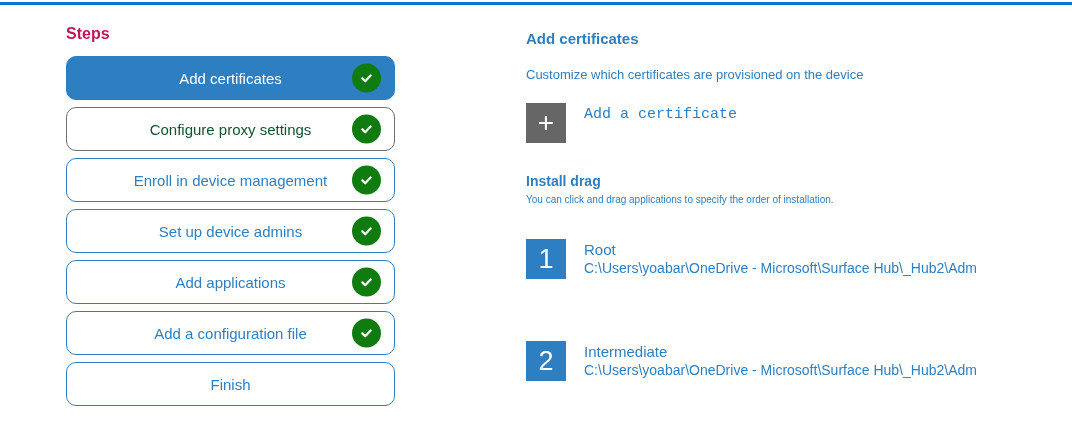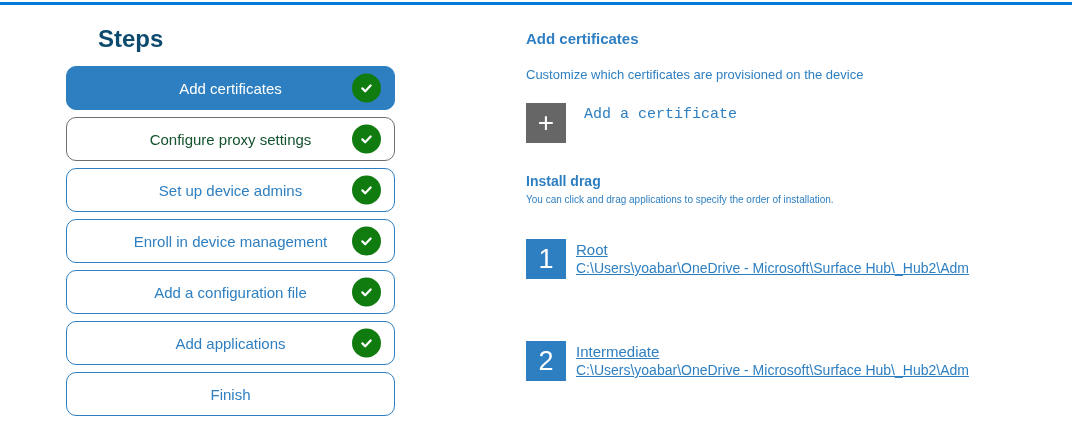--- a/index.html
+++ b/index.html
@@ -8,21 +8,21 @@
     font-family: "Liberation Sans", "DejaVu Sans", sans-serif;
     width: 1072px; height: 443px; overflow: hidden; position: relative;
   }
   .top-bar {
     position: absolute; top: 2px; left: 0; width: 100%; height: 3px;
     background: #0078d7;
   }
   
   .steps-panel { position: absolute; left: 66px; top: 25px; width: 329px; }
   .steps-title {
-    color: #0c4a6e; font-size: 24px; font-weight: bold; margin-bottom: 13px; margin-left: 32px;
+    color: #be185d; font-size: 16px; font-weight: bold; margin-bottom: 13px;
   }
   .step-btn {
     position: relative; width: 329px; height: 44px; margin-bottom: 7px;
     border-radius: 10px; display: flex; align-items: center; justify-content: center;
     font-size: 15px; cursor: pointer; background: #ffffff;
   }
   .step-btn.active { background: #2e7fc1; border: 1px solid #2e7fc1; color: #ffffff; }
   .step-btn.neutral { border: 1px solid #6e6e6e; color: #14532d; }
   .step-btn.normal { border: 1px solid #2e7fc1; color: #2e7fc1; }
   .check-badge {
@@ -45,21 +45,21 @@
   .install-heading { font-size: 14px; font-weight: bold; margin-top: 30px; }
   .install-desc { font-size: 10px; margin-top: 5px; }
   .install-item { display: flex; align-items: center; cursor: grab; }
   .install-item.first { margin-top: 34px; }
   .install-item.second { margin-top: 62px; }
   .num-badge {
     width: 40px; height: 40px; background: #2e7fc1; color: #ffffff;
     display: flex; align-items: center; justify-content: center;
     font-size: 27px; flex-shrink: 0;
   }
-  .item-text { margin-left: 10px; overflow: hidden; text-decoration: underline; }
+  .item-text { margin-left: 18px; overflow: hidden; }
   .item-name { font-size: 15px; line-height: 19px; }
   .item-path { font-size: 14px; line-height: 19px; white-space: nowrap; }
 </style>
 </head>
 <body>
 
 <div class="top-bar"></div>
 
 <div class="steps-panel">
   <div class="steps-title">Steps</div>
@@ -76,48 +76,48 @@
   <div class="step-btn neutral">
     <span>Configure proxy settings</span>
     <span class="check-badge">
         <svg viewBox="0 0 16 16">
           <path d="M3.6 8.4l3 3 5.8-6" stroke="#ffffff" stroke-width="2.4" fill="none" stroke-linecap="round" stroke-linejoin="round"></path>
         </svg>
       </span>
   </div>
 
   <div class="step-btn normal">
+    <span>Enroll in device management</span>
+    <span class="check-badge">
+        <svg viewBox="0 0 16 16">
+          <path d="M3.6 8.4l3 3 5.8-6" stroke="#ffffff" stroke-width="2.4" fill="none" stroke-linecap="round" stroke-linejoin="round"></path>
+        </svg>
+      </span>
+  </div>
+
+  <div class="step-btn normal">
     <span>Set up device admins</span>
     <span class="check-badge">
         <svg viewBox="0 0 16 16">
           <path d="M3.6 8.4l3 3 5.8-6" stroke="#ffffff" stroke-width="2.4" fill="none" stroke-linecap="round" stroke-linejoin="round"></path>
         </svg>
       </span>
   </div>
 
   <div class="step-btn normal">
-    <span>Enroll in device management</span>
+    <span>Add applications</span>
     <span class="check-badge">
         <svg viewBox="0 0 16 16">
           <path d="M3.6 8.4l3 3 5.8-6" stroke="#ffffff" stroke-width="2.4" fill="none" stroke-linecap="round" stroke-linejoin="round"></path>
         </svg>
       </span>
   </div>
 
   <div class="step-btn normal">
     <span>Add a configuration file</span>
-    <span class="check-badge">
-        <svg viewBox="0 0 16 16">
-          <path d="M3.6 8.4l3 3 5.8-6" stroke="#ffffff" stroke-width="2.4" fill="none" stroke-linecap="round" stroke-linejoin="round"></path>
-        </svg>
-      </span>
-  </div>
-
-  <div class="step-btn normal">
-    <span>Add applications</span>
     <span class="check-badge">
         <svg viewBox="0 0 16 16">
           <path d="M3.6 8.4l3 3 5.8-6" stroke="#ffffff" stroke-width="2.4" fill="none" stroke-linecap="round" stroke-linejoin="round"></path>
         </svg>
       </span>
   </div>
 
   <div class="step-btn normal">
     <span>Finish</span>
   </div>

